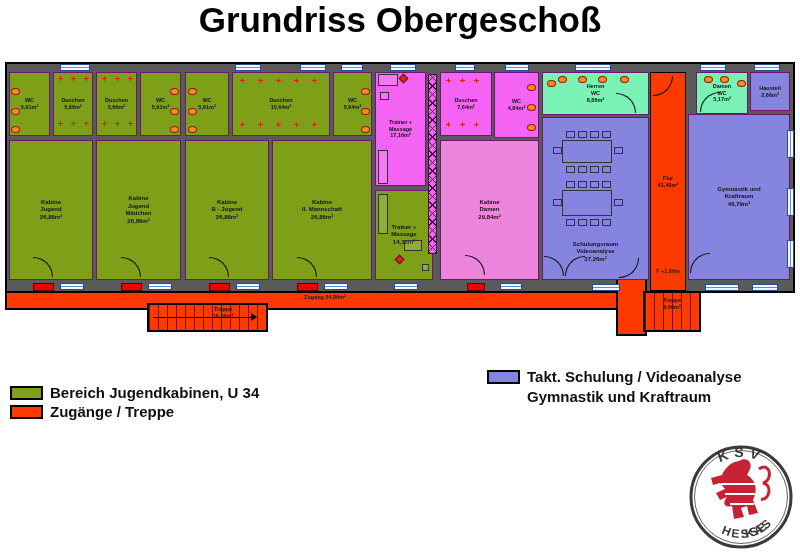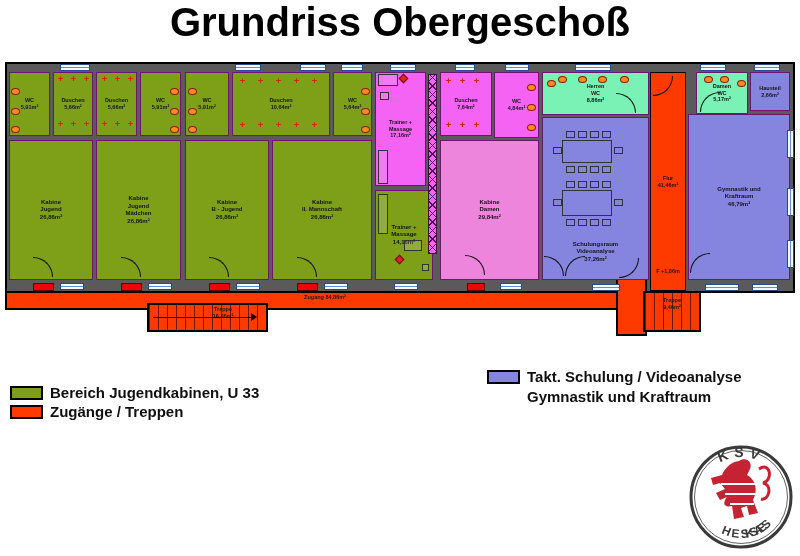--- a/index.html
+++ b/index.html
@@ -1,19 +1,19 @@
 <!DOCTYPE html>
 <html><head>
 <meta charset="utf-8">
 <style>
   html,body{margin:0;padding:0;background:#fff;}
   .page{position:relative;width:800px;height:556px;background:#fff;overflow:hidden;
         font-family:"Liberation Sans",sans-serif;}
   .title{position:absolute;left:0;right:0;top:0;margin:0;text-align:center;
-         font-size:40px;font-weight:800;letter-spacing:0;color:#000;}
+         font-size:35px;font-weight:800;letter-spacing:0;color:#000;}
   
   .plan{position:absolute;left:0;top:0;width:800px;height:556px;}
   .wall{position:absolute;background:#5a5a5a;border:2px solid #000;box-sizing:border-box;}
   .room{position:absolute;box-sizing:border-box;border:1px solid #6d1670;
         display:flex;align-items:center;justify-content:center;overflow:hidden;}
   .olive{background:#7da018;}
   .pink{background:#f463f4;}
   .pinklight{background:#ee85dd;}
   .mint{background:#7bf2b5;}
   .blue{background:#8585e0;}
@@ -314,25 +314,25 @@
     <div class="arc arcB" style="left:565px;top:256px;"></div>
     <div class="arc arcB" style="left:690px;top:253px;"></div>
     <div class="arc arcC" style="left:653px;top:76px;"></div>
     <div class="arc arcA" style="left:616px;top:93px;"></div>
     <div class="arc arcB" style="left:700px;top:92px;"></div>
     <div class="arc arcC" style="left:619px;top:258px;"></div>
   </div>
 
   <div class="legend-item" style="left:10px;top:384px;">
     <span class="swatch sw-olive"></span>
-    <span class="legend-text">Bereich Jugendkabinen, U 33</span>
+    <span class="legend-text">Bereich Jugendkabinen, U 34</span>
   </div>
   <div class="legend-item" style="left:10px;top:403px;">
     <span class="swatch sw-orange"></span>
-    <span class="legend-text">Zugänge / Treppen</span>
+    <span class="legend-text">Zugänge / Treppe</span>
   </div>
 
   <div class="legend-item" style="left:487px;top:368px;">
     <span class="swatch sw-blue"></span>
     <span class="legend-text">Takt. Schulung / Videoanalyse</span>
   </div>
   <div class="legend-item" style="left:527px;top:388px;">
     <span class="legend-text">Gymnastik und Kraftraum</span>
   </div>
 

